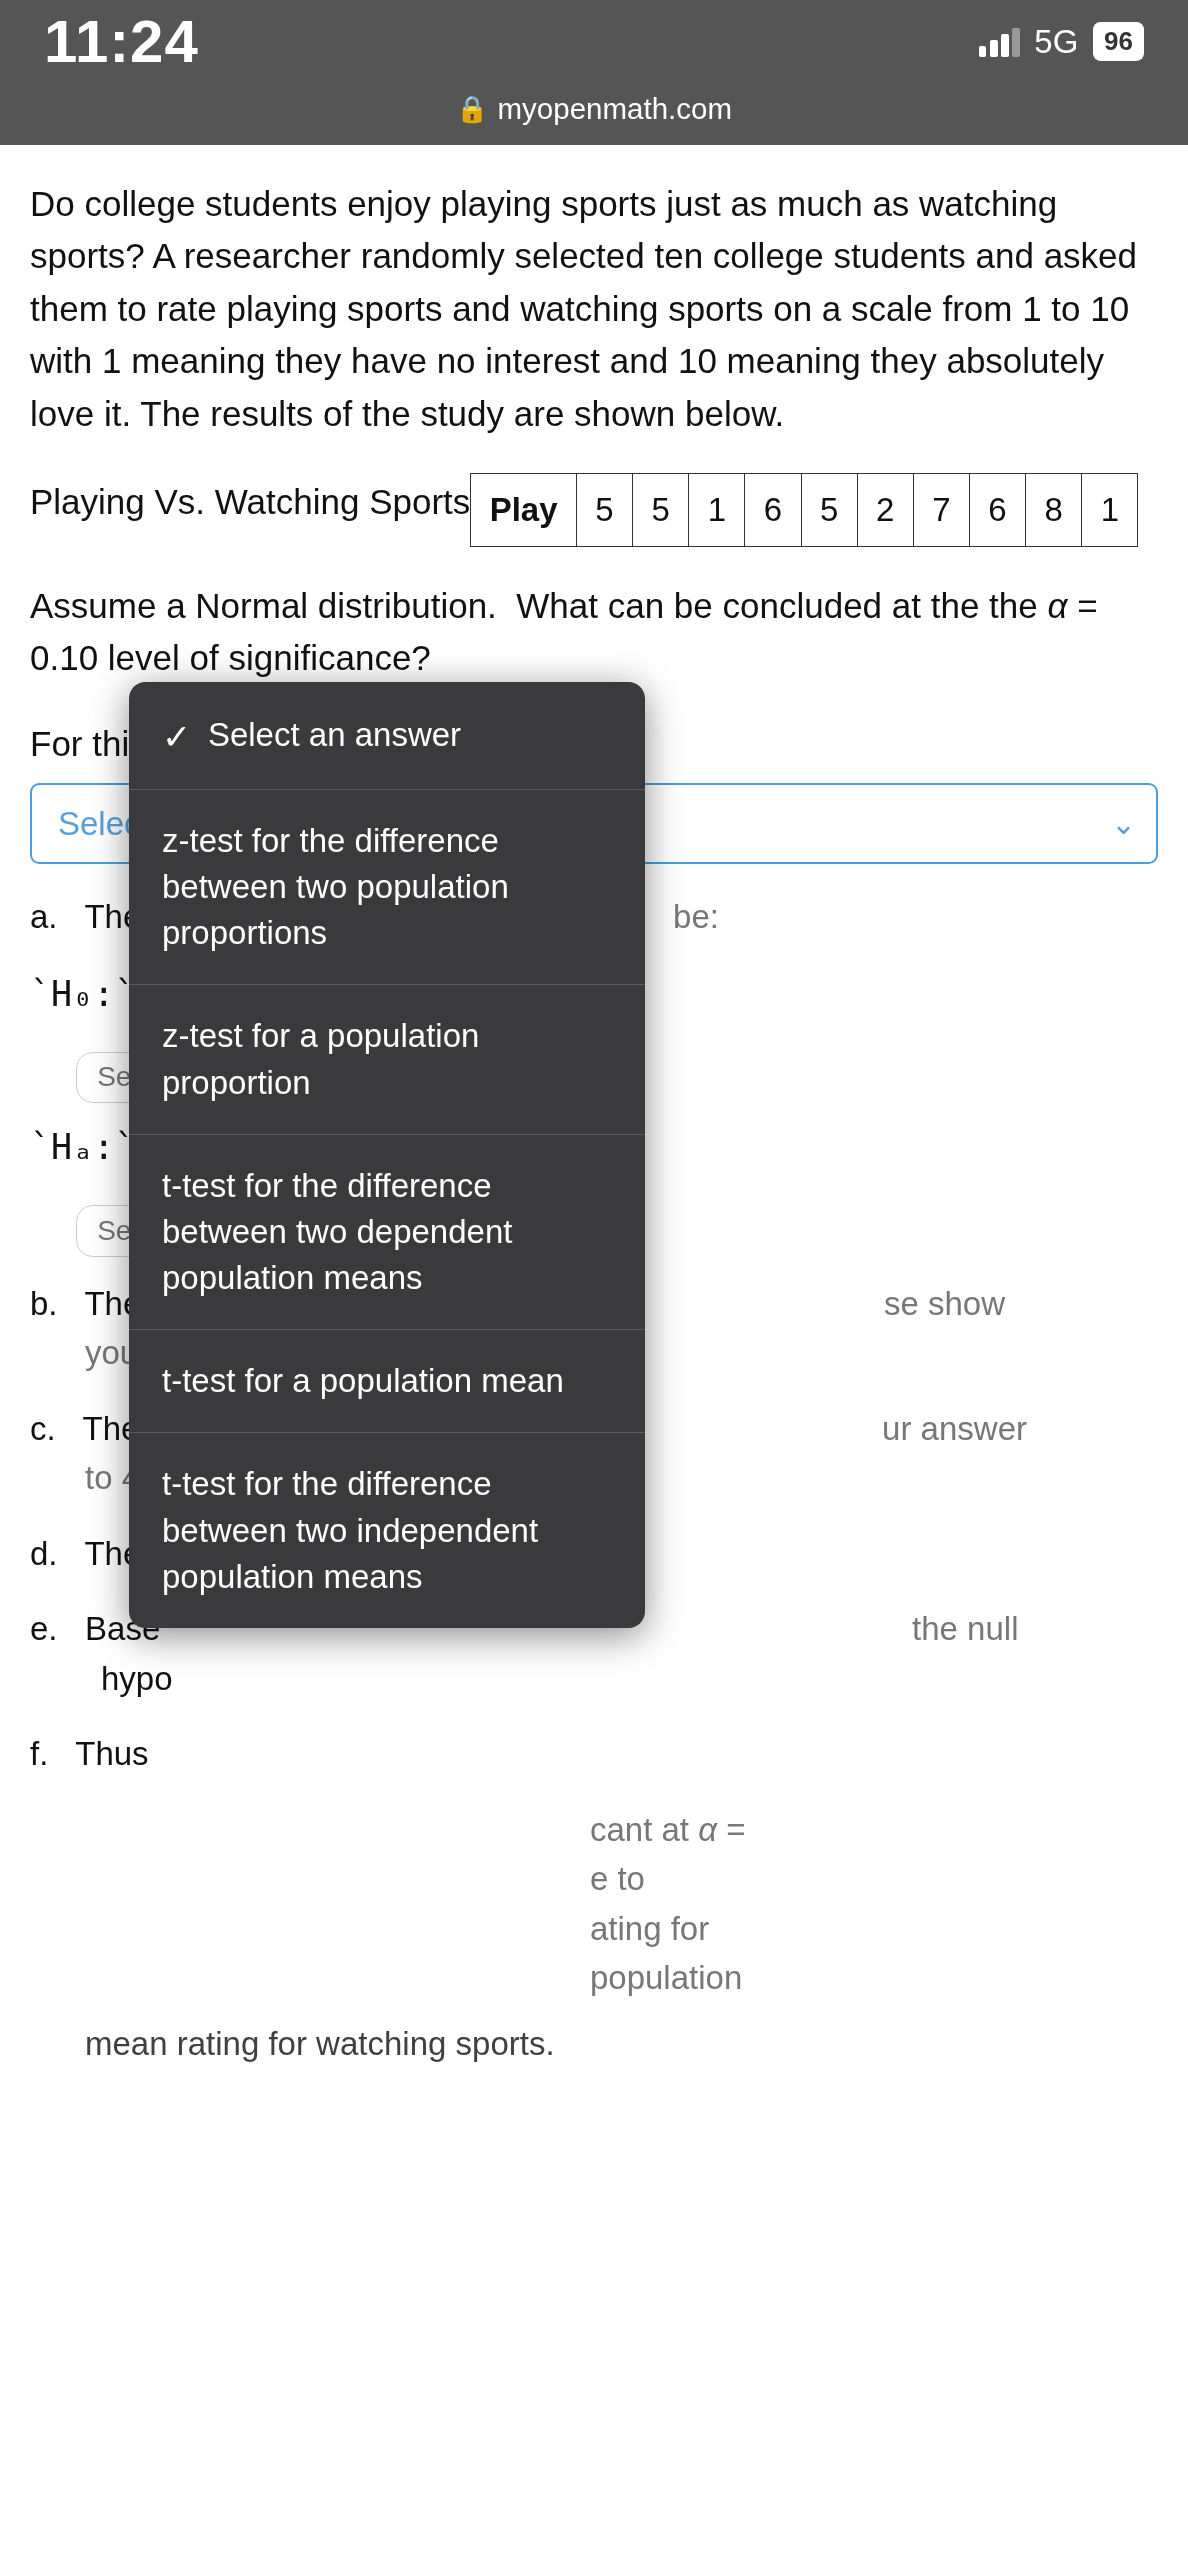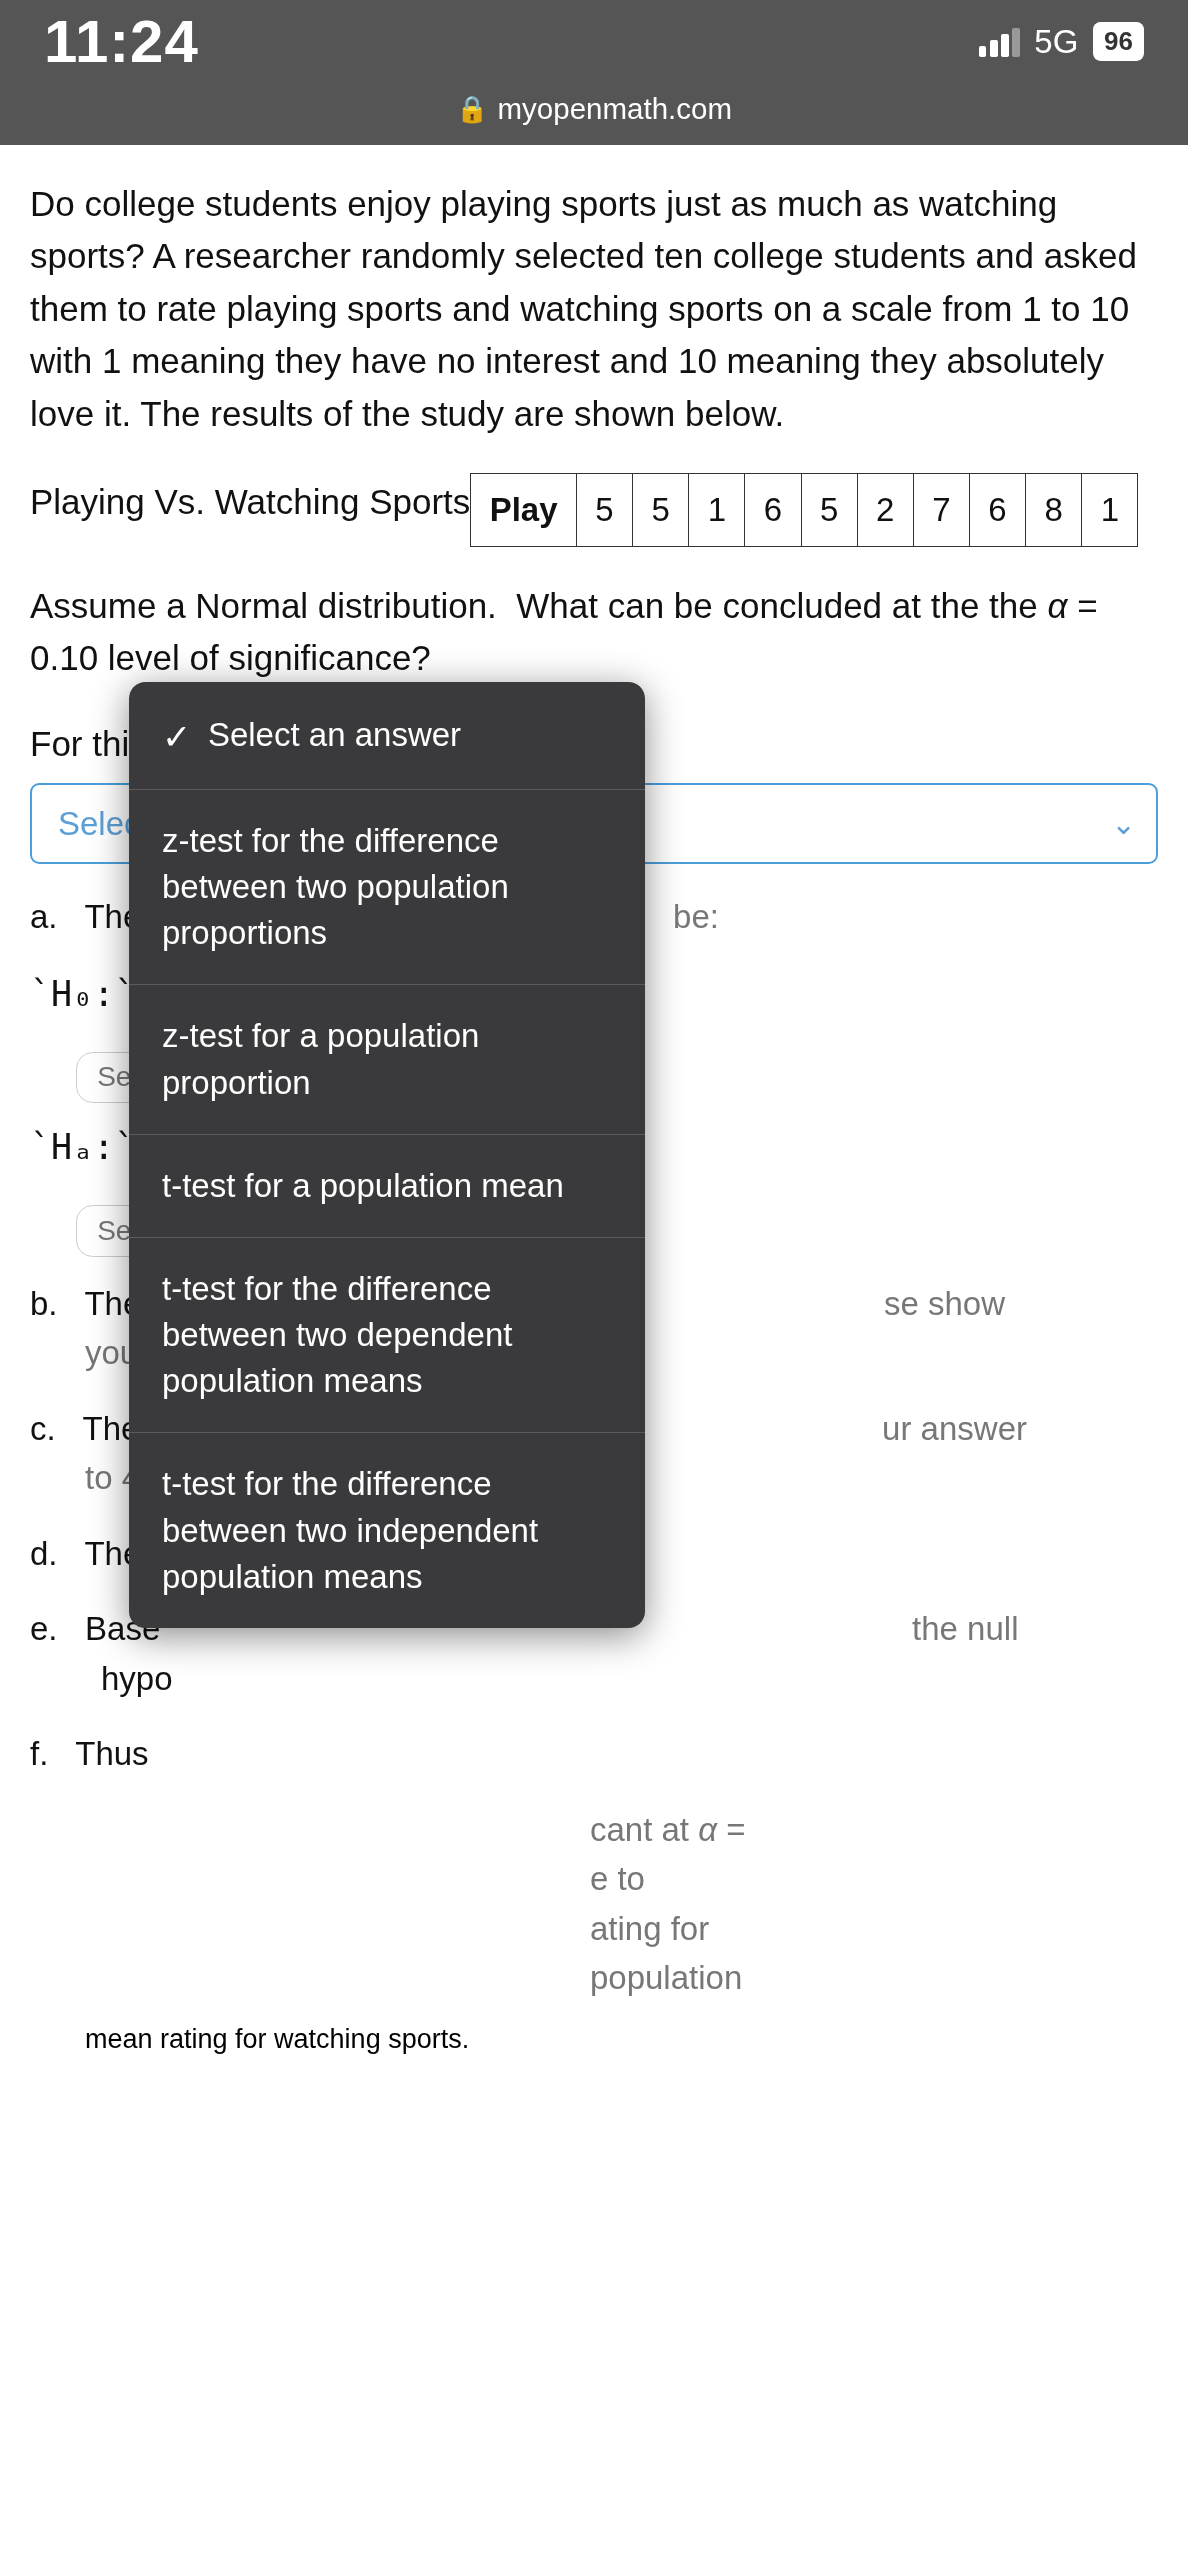--- a/index.html
+++ b/index.html
@@ -378,21 +378,21 @@
 
     <div style="margin-top:16.6px;">
 
       <div style="margin-left:74px; margin-bottom:16.6px; color:#777; font-size:33px; line-height:1.5;">
         <span>&nbsp;&nbsp;&nbsp;&nbsp;&nbsp;&nbsp;&nbsp;&nbsp;&nbsp;&nbsp;&nbsp;&nbsp;&nbsp;&nbsp;&nbsp;&nbsp;&nbsp;&nbsp;&nbsp;&nbsp;&nbsp;&nbsp;&nbsp;&nbsp;&nbsp;&nbsp;&nbsp;&nbsp;&nbsp;&nbsp;&nbsp;&nbsp;&nbsp;&nbsp;&nbsp;&nbsp;&nbsp;&nbsp;&nbsp;&nbsp;&nbsp;&nbsp;&nbsp;&nbsp;&nbsp;&nbsp;&nbsp;&nbsp;&nbsp;&nbsp;&nbsp;&nbsp;&nbsp;cant at <span style="font-style:italic;">α</span> =</span>
         <br><span>&nbsp;&nbsp;&nbsp;&nbsp;&nbsp;&nbsp;&nbsp;&nbsp;&nbsp;&nbsp;&nbsp;&nbsp;&nbsp;&nbsp;&nbsp;&nbsp;&nbsp;&nbsp;&nbsp;&nbsp;&nbsp;&nbsp;&nbsp;&nbsp;&nbsp;&nbsp;&nbsp;&nbsp;&nbsp;&nbsp;&nbsp;&nbsp;&nbsp;&nbsp;&nbsp;&nbsp;&nbsp;&nbsp;&nbsp;&nbsp;&nbsp;&nbsp;&nbsp;&nbsp;&nbsp;&nbsp;&nbsp;&nbsp;&nbsp;&nbsp;&nbsp;&nbsp;&nbsp;e to</span>
         <br><span>&nbsp;&nbsp;&nbsp;&nbsp;&nbsp;&nbsp;&nbsp;&nbsp;&nbsp;&nbsp;&nbsp;&nbsp;&nbsp;&nbsp;&nbsp;&nbsp;&nbsp;&nbsp;&nbsp;&nbsp;&nbsp;&nbsp;&nbsp;&nbsp;&nbsp;&nbsp;&nbsp;&nbsp;&nbsp;&nbsp;&nbsp;&nbsp;&nbsp;&nbsp;&nbsp;&nbsp;&nbsp;&nbsp;&nbsp;&nbsp;&nbsp;&nbsp;&nbsp;&nbsp;&nbsp;&nbsp;&nbsp;&nbsp;&nbsp;&nbsp;&nbsp;&nbsp;&nbsp;ating for</span>
         <br><span>&nbsp;&nbsp;&nbsp;&nbsp;&nbsp;&nbsp;&nbsp;&nbsp;&nbsp;&nbsp;&nbsp;&nbsp;&nbsp;&nbsp;&nbsp;&nbsp;&nbsp;&nbsp;&nbsp;&nbsp;&nbsp;&nbsp;&nbsp;&nbsp;&nbsp;&nbsp;&nbsp;&nbsp;&nbsp;&nbsp;&nbsp;&nbsp;&nbsp;&nbsp;&nbsp;&nbsp;&nbsp;&nbsp;&nbsp;&nbsp;&nbsp;&nbsp;&nbsp;&nbsp;&nbsp;&nbsp;&nbsp;&nbsp;&nbsp;&nbsp;&nbsp;&nbsp;&nbsp;population</span>
       </div>
 
-      <div style="margin-left:55px; font-size:27px; color:#000000; margin-bottom:30px;">
+      <div style="margin-left:55px; font-size:33px; color:#404040; margin-bottom:30px;">
         mean rating for watching sports.
       </div>
 
 
     </div>
 
   </div>
 
 </div>
 
@@ -405,25 +405,25 @@
 
   <div class="dropdown-item">
     <span class="dropdown-item-text">z-test for the difference between two population proportions</span>
   </div>
 
   <div class="dropdown-item">
     <span class="dropdown-item-text">z-test for a population proportion</span>
   </div>
 
   <div class="dropdown-item">
+    <span class="dropdown-item-text">t-test for the difference between two dependent population means</span>
+  </div>
+
+  <div class="dropdown-item">
     <span class="dropdown-item-text">t-test for a population mean</span>
-  </div>
-
-  <div class="dropdown-item">
-    <span class="dropdown-item-text">t-test for the difference between two dependent population means</span>
   </div>
 
   <div class="dropdown-item">
     <span class="dropdown-item-text">t-test for the difference between two independent population means</span>
   </div>
 
 </div>
 
 
 </body></html>

